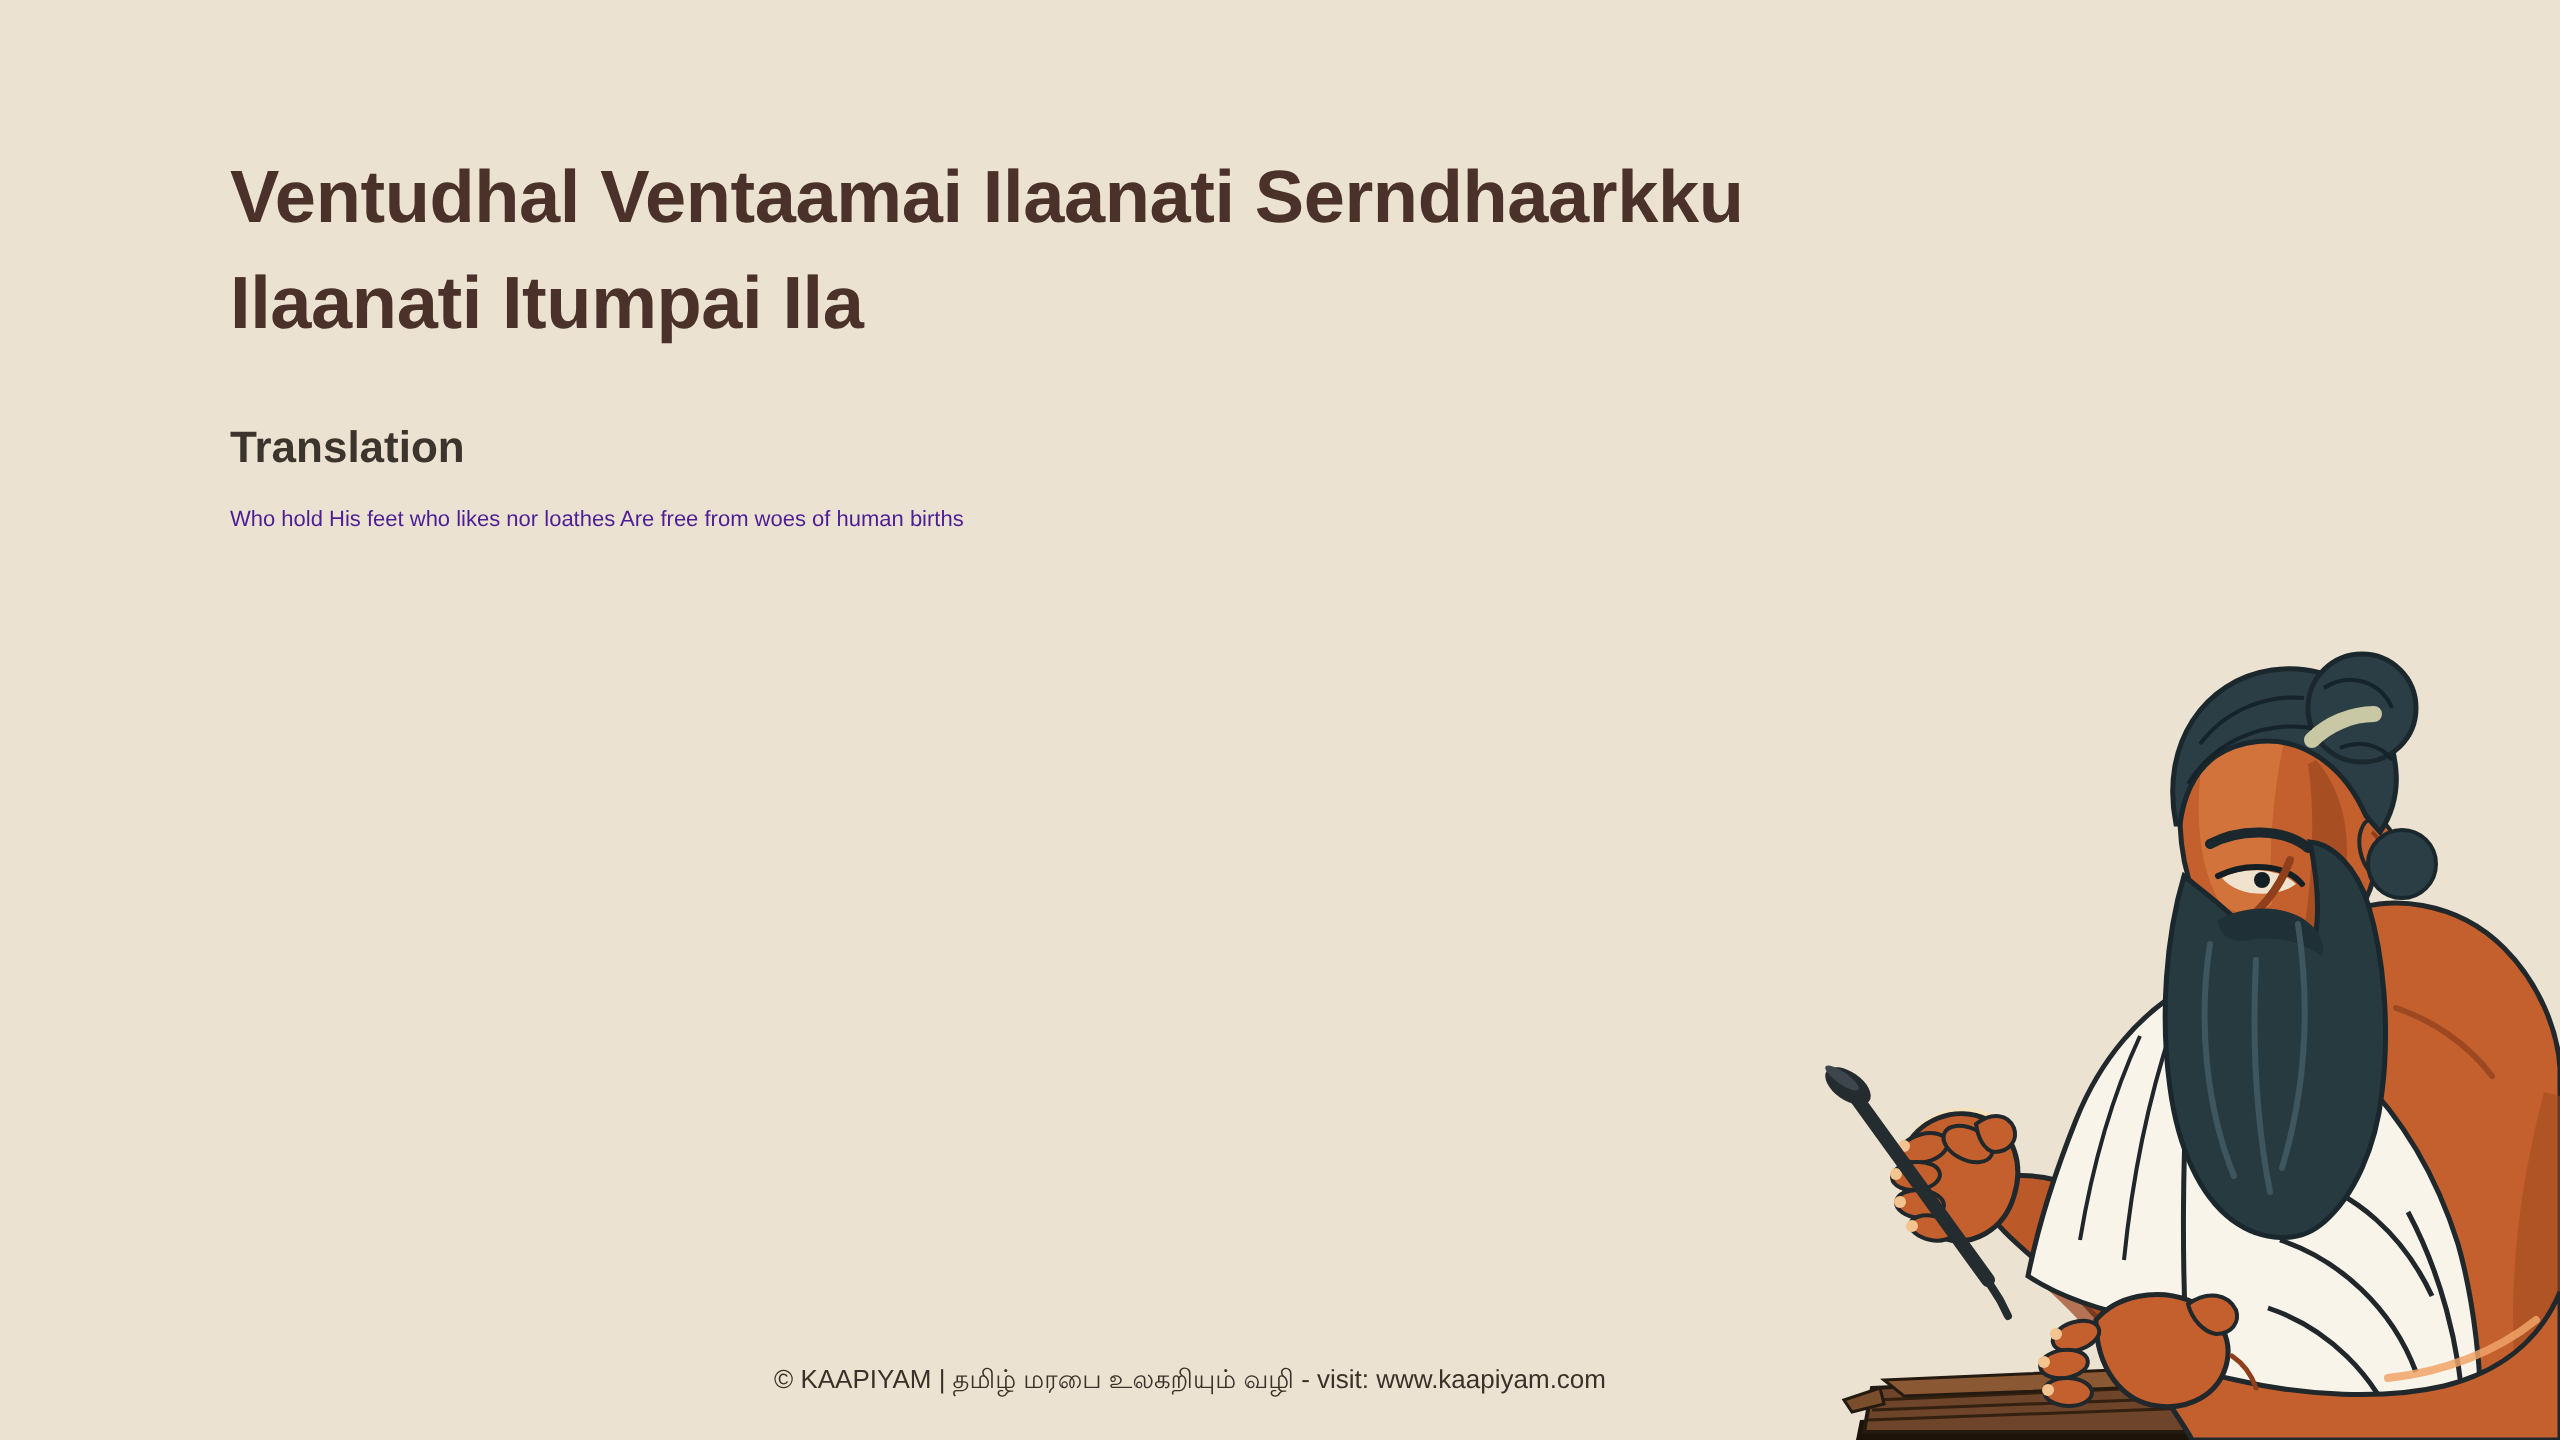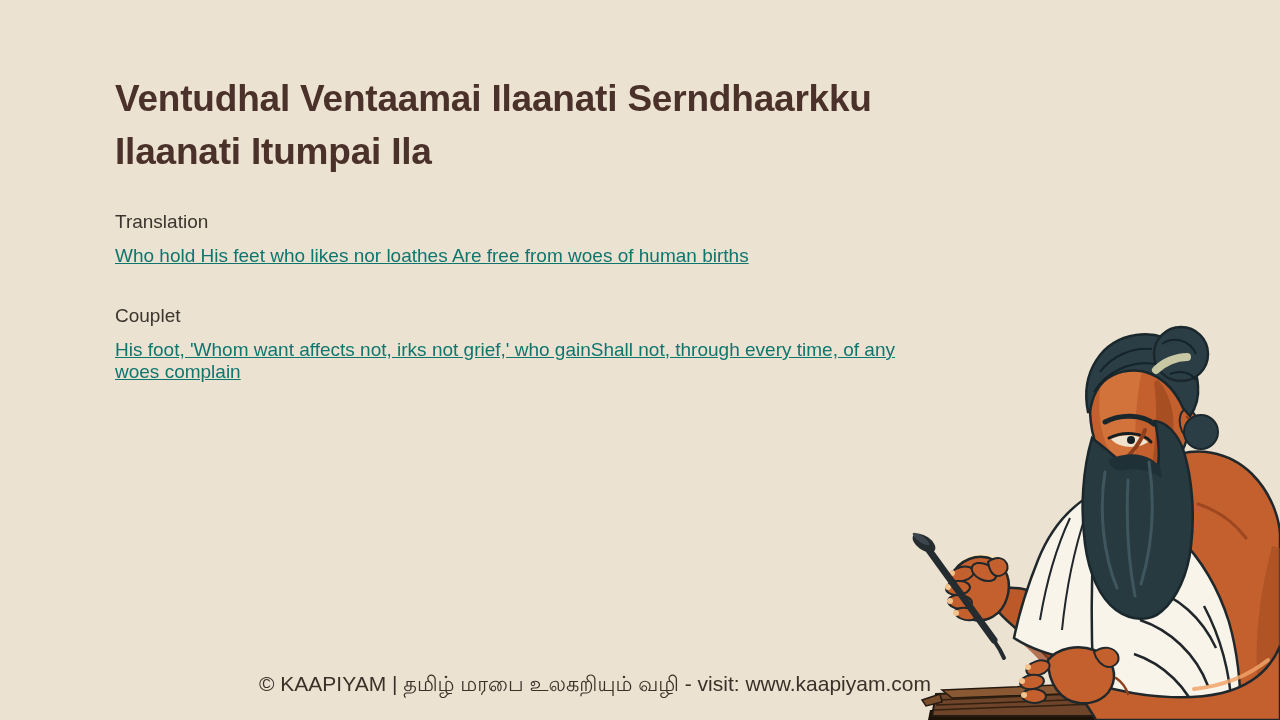--- a/index.html
+++ b/index.html
@@ -38,39 +38,38 @@
     font-size:11px;
     font-weight:700;
     color:#53392c;
     letter-spacing:0.3px;
     white-space:nowrap;
   }
   .section{margin-top:38px;}
   .section.first{margin-top:33px;}
   .section h2{
     margin:0 0 12px 0;
-    font-size:19px;
-    font-weight:400;
+    font-size:22px;
+    font-weight:700;
     color:#3b352d;
   }
   .section p{
     margin:0;
-    font-size:19px;
+    font-size:11px;
     line-height:22px;
-    color:#0f766e;
+    color:#4c1d95;
     max-width:820px;
-    text-decoration:underline;
   }
   .footer{
     position:absolute;
     left:115px;
     bottom:21px;
     width:960px;
     text-align:center;
-    font-size:21px;
+    font-size:13px;
     color:#3c3128;
   }
   .illustration{
     position:absolute;
     right:0;
     bottom:0;
     width:380px;
     height:410px;
     pointer-events:none;
   }
@@ -84,24 +83,20 @@
     <span>Ilaanati Itumpai Ila</span>
   </h1>
 
 
   <section class="section first">
     <h2>Translation</h2>
     <p>Who hold His feet who likes nor loathes Are free from woes of human births</p>
   </section>
 
 
-  <section class="section">
-    <h2>Couplet</h2>
-    <p>His foot, 'Whom want affects not, irks not grief,' who gainShall not, through every time, of any woes complain</p>
-  </section>
 </main>
 
 <footer class="footer">
   <span>© KAAPIYAM | தமிழ் மரபை உலகறியும் வழி - visit: www.kaapiyam.com</span>
 </footer>
 
 <div class="illustration">
 <svg viewBox="0 0 380 410" width="380" height="410" xmlns="http://www.w3.org/2000/svg">
 
   <g>

